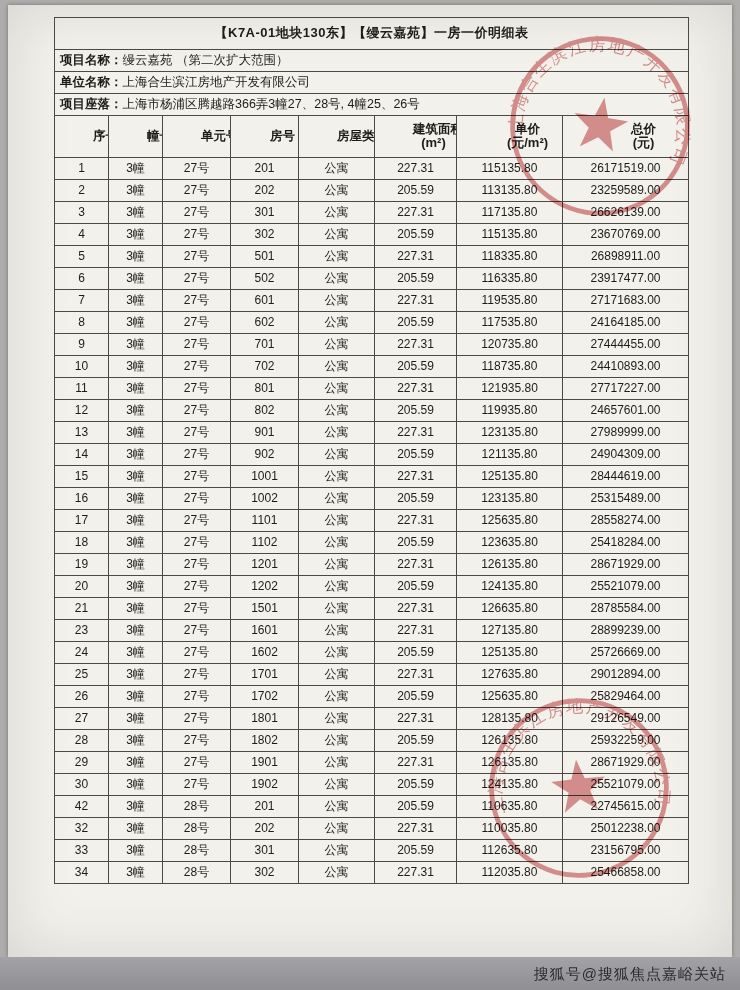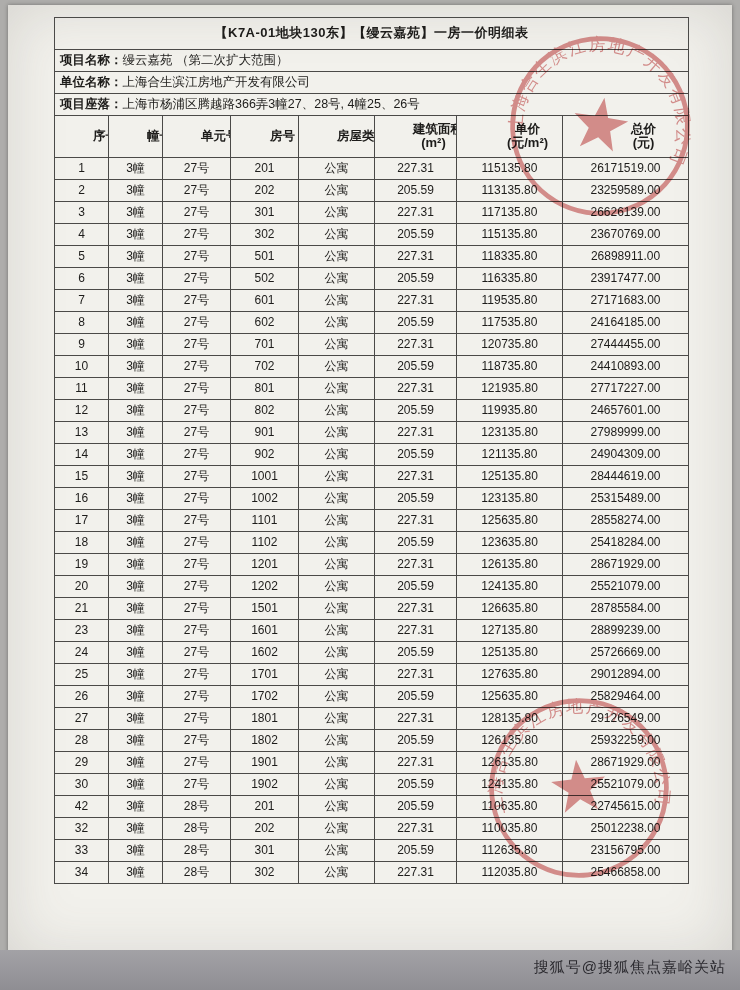--- a/index.html
+++ b/index.html
@@ -41,21 +41,21 @@
   .seal {
     position:absolute; width:190px; height:190px;
     color:#c23b3c; opacity:.55;
     mix-blend-mode:multiply;
     pointer-events:none;
   }
   .seal-top  { left:497px; top:26px;  transform:rotate(9deg); }
   .seal-mid  { left:476px; top:688px; transform:rotate(-6deg); }
 
   .bottom-strip {
-    position:absolute; left:0; right:0; bottom:0; height:40px;
+    position:absolute; left:0; right:0; bottom:0; height:33px;
     background:linear-gradient(#a3a2a6,#8f8e93);
     text-align:right; line-height:33px;
   }
   .bottom-strip span {
     padding-right:14px; font-size:15px; color:#2c2b30; letter-spacing:1px;
   }
 </style>
 </head>
 <body>
 

